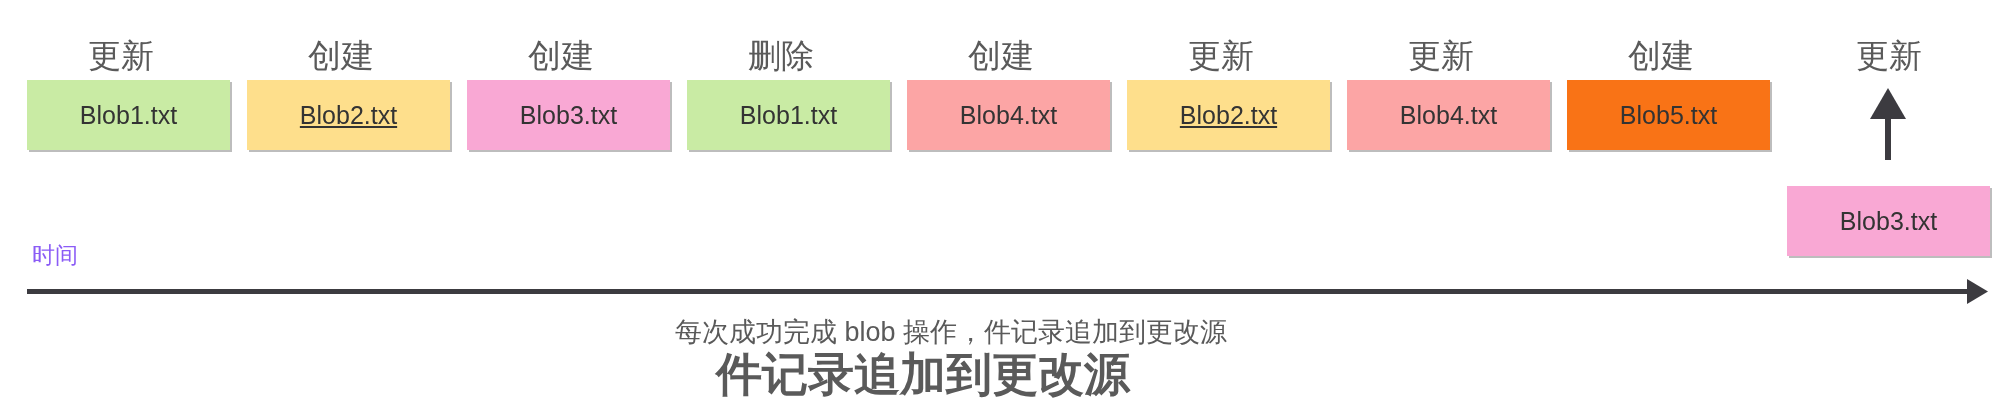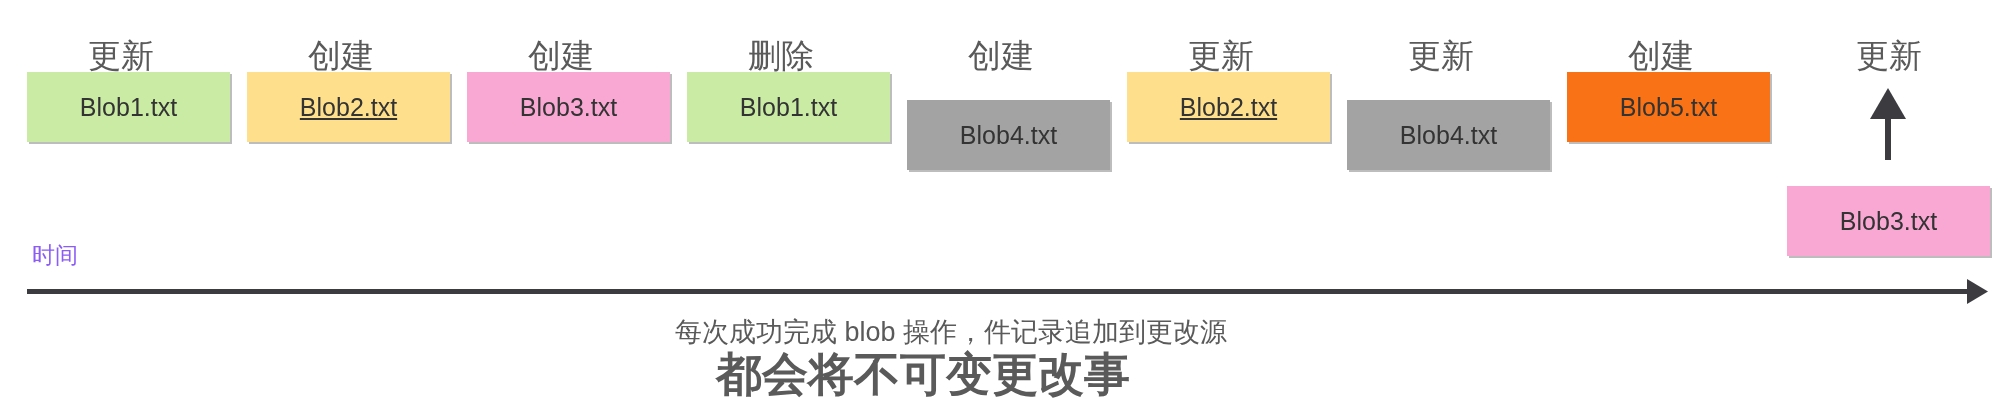--- a/index.html
+++ b/index.html
@@ -32,35 +32,35 @@
       height: 44px;
       text-align: center;
       font-size: 33px;
       line-height: 44px;
       color: #5a5a5a;
       white-space: nowrap;
     }
     .blob-box {
       position: absolute;
       left: 0;
-      top: 72px;
+      top: 80px;
       width: 203px;
       height: 70px;
       box-shadow: 2px 2px 0 #bdbdbd;
       display: flex;
       align-items: center;
       justify-content: center;
       font-size: 25px;
       color: #333333;
       white-space: nowrap;
     }
     .blob-box.color-green { background: #c9eba4; }
     .blob-box.color-yellow { background: #fedf8c; text-decoration: underline; }
     .blob-box.color-blue { background: #f9a8d4; }
-    .blob-box.color-pink { background: #a3a3a3; margin-top: 28px; }
+    .blob-box.color-pink { background: #fca5a5; }
     .blob-box.color-gray { background: #f97316; }
 
     .new-event {
       position: absolute;
       left: 1787px;
       top: 0;
       width: 204px;
       height: 260px;
     }
     .new-event .op-label {
@@ -168,15 +168,15 @@
   </div>
 
   <div class="time-label">时间</div>
 
   <svg class="timeline" viewBox="0 0 1962 28">
     <rect x="0" y="11" width="1942" height="5" fill="#3c3b40"></rect>
     <polygon points="1940,1 1961,13.5 1940,26" fill="#3c3b40"></polygon>
   </svg>
 
   <div class="caption-line-1">每次成功完成 blob 操作，件记录追加到更改源</div>
-  <div class="caption-line-2">都会将不可变更改事</div>
+  <div class="caption-line-2">件记录追加到更改源</div>
 
 </div>
 
 </body></html>

